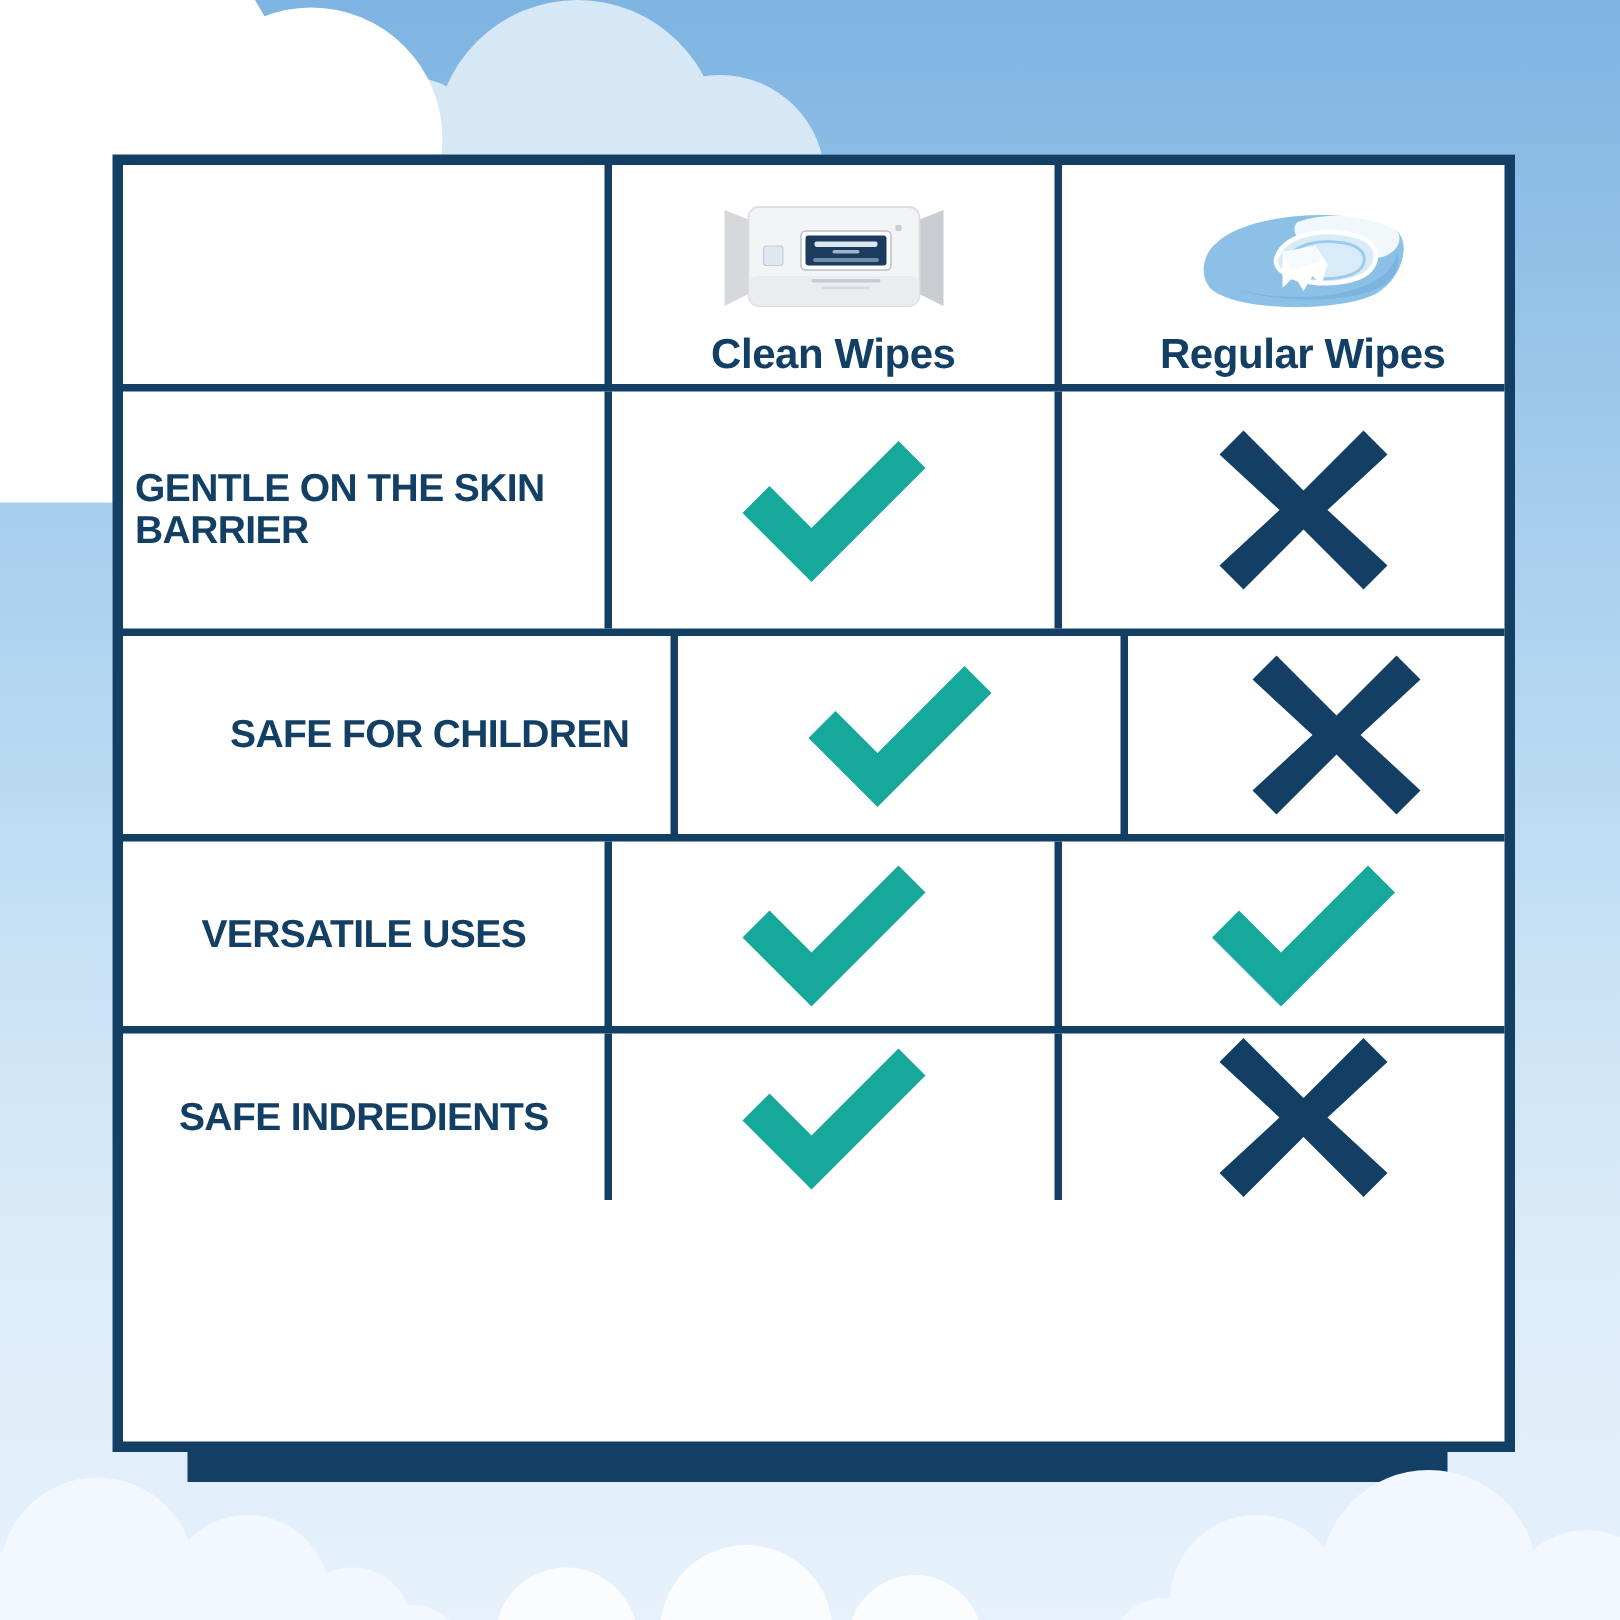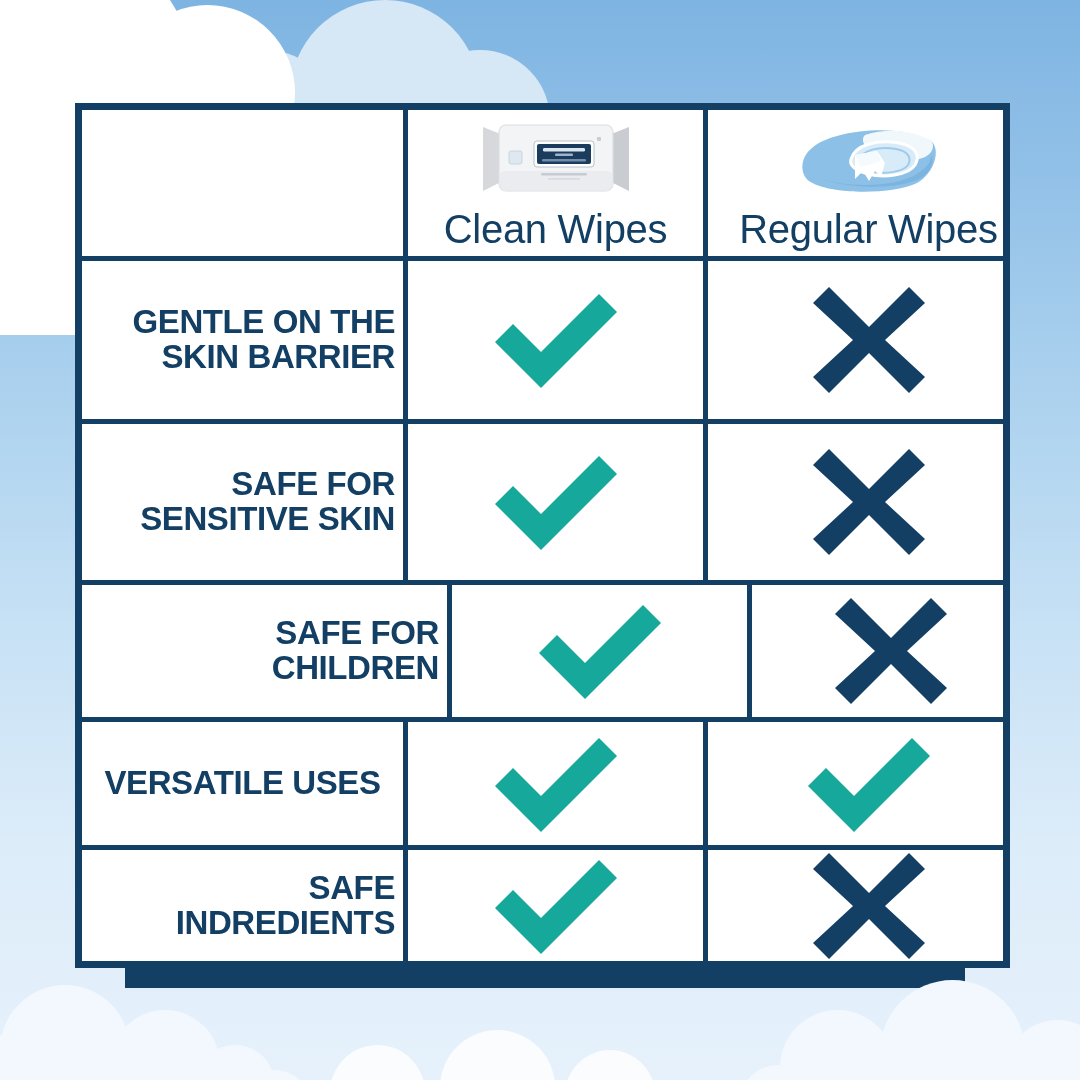--- a/index.html
+++ b/index.html
@@ -99,41 +99,41 @@
   .col-a     { width: 300px; flex: 0 0 300px; }
   .col-b     { flex: 1 1 auto; }
 
   
   .head-cell {
     flex-direction: column;
     justify-content: flex-end;
     padding-bottom: 6px;
   }
   .head-label {
-    font-size: 40px;
-    font-weight: normal;
+    font-size: 28px;
+    font-weight: bold;
     color: #123F63;
     letter-spacing: -0.3px;
     line-height: 1.05;
     white-space: nowrap;
   }
   .head-art {
     height: 92px;
     display: flex;
     align-items: center;
     justify-content: center;
     margin-bottom: 4px;
   }
 
   
   .feature-label {
-    font-size: 33px;
+    font-size: 26px;
     font-weight: bold;
     color: #123F63;
-    text-align: right;
+    text-align: left;
     line-height: 1.06;
     letter-spacing: -0.4px;
     text-transform: uppercase;
     padding: 0 8px;
   }
 
   
   .mark { display: block; }
 </style>
 </head>
@@ -243,36 +243,20 @@
           </svg>
         </div>
         <div class="cell col-b">
           <svg class="mark" width="124" height="118" viewBox="0 0 124 118" aria-hidden="true">
             <path d="M22 6 L62 46 L102 6 L118 22 L78 59 L118 96 L102 112
                      L62 72 L22 112 L6 96 L46 59 L6 22 Z" fill="#123F63"></path>
           </svg>
         </div>
       </div>
 
-      <div class="row row-h161">
-        <div class="cell col-label">
-          <div class="feature-label">SAFE FOR SENSITIVE SKIN</div>
-        </div>
-        <div class="cell col-a">
-          <svg class="mark" width="150" height="112" viewBox="0 0 150 112" aria-hidden="true">
-            <path d="M14 58 L32 40 L60 68 L118 10 L136 28 L60 104 Z" fill="#15A89B"></path>
-          </svg>
-        </div>
-        <div class="cell col-b">
-          <svg class="mark" width="124" height="118" viewBox="0 0 124 118" aria-hidden="true">
-            <path d="M22 6 L62 46 L102 6 L118 22 L78 59 L118 96 L102 112
-                     L62 72 L22 112 L6 96 L46 59 L6 22 Z" fill="#123F63"></path>
-          </svg>
-        </div>
-      </div>
 
       <div class="row row-h137">
         <div class="cell col-label">
           <div class="feature-label">SAFE FOR CHILDREN</div>
         </div>
         <div class="cell col-a">
           <svg class="mark" width="150" height="112" viewBox="0 0 150 112" aria-hidden="true">
             <path d="M14 58 L32 40 L60 68 L118 10 L136 28 L60 104 Z" fill="#15A89B"></path>
           </svg>
         </div>

